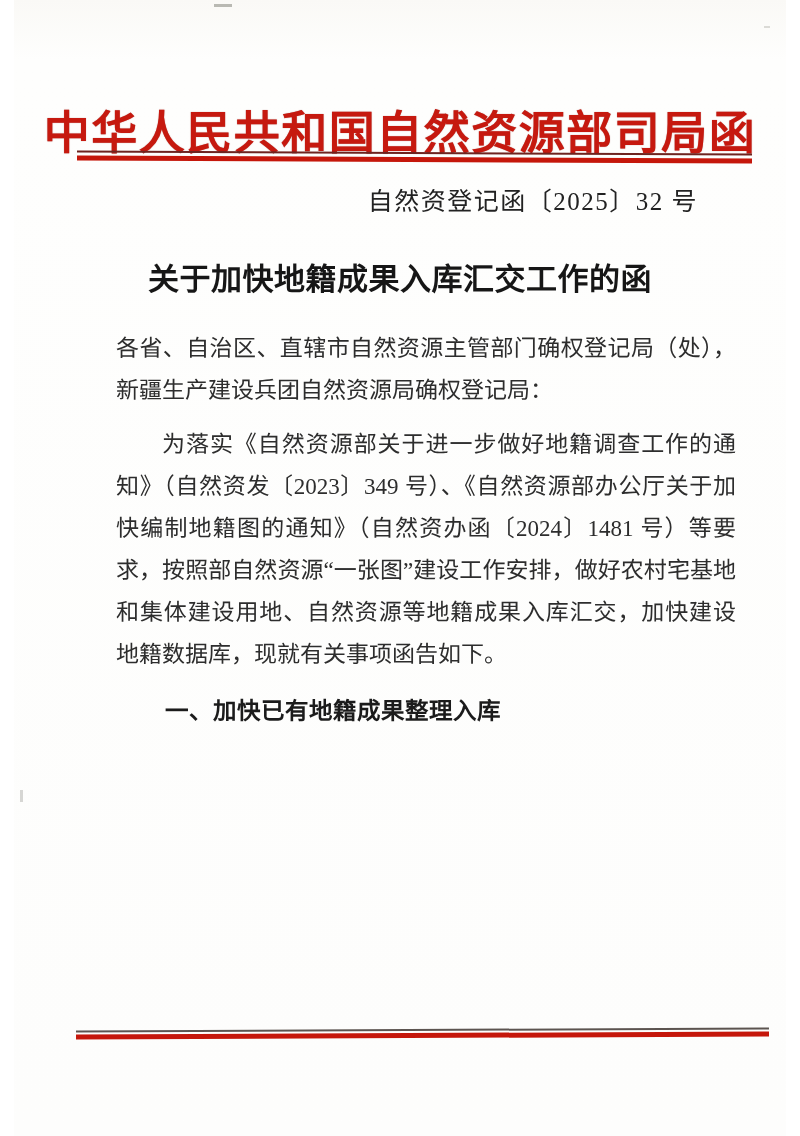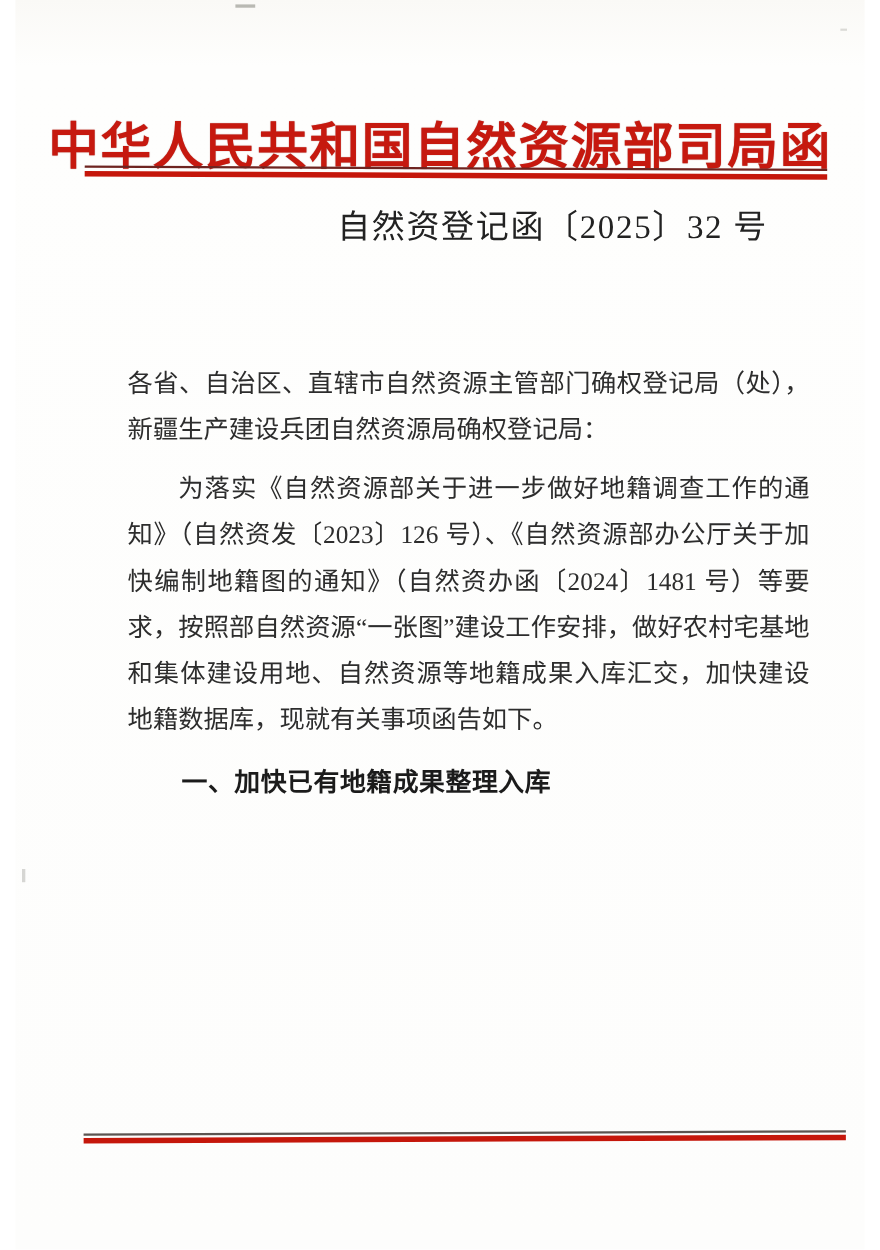--- a/index.html
+++ b/index.html
@@ -47,21 +47,21 @@
   }
   .letterhead-rule .rule-thick {
     height: 5px;
     background: #c5170b;
   }
 
   .doc-number {
     position: absolute;
     top: 181px;
     right: 88px;
-    font-size: 30px;
+    font-size: 25px;
     letter-spacing: 1.5px;
     color: #222222;
     white-space: nowrap;
   }
 
   
   .doc-title {
     position: absolute;
     top: 254px;
     left: 0;
@@ -142,24 +142,25 @@
 
   <div class="letterhead-title">中华人民共和国自然资源部司局函</div>
 
   <div class="letterhead-rule">
     <div class="rule-thin"></div>
     <div class="rule-thick"></div>
   </div>
 
   <div class="doc-number">自然资登记函〔2025〕32 号</div>
 
+  <div class="doc-title">关于加快地籍成果入库汇交工作的函</div>
 
   <div class="doc-body">
     <p class="salutation">各省、自治区、直辖市自然资源主管部门确权登记局（处），新疆生产建设兵团自然资源局确权登记局：</p>
-    <p>为落实《自然资源部关于进一步做好地籍调查工作的通知》（自然资发〔2023〕126 号）、《自然资源部办公厅关于加快编制地籍图的通知》（自然资办函〔2024〕1481 号）等要求，按照部自然资源“一张图”建设工作安排，做好农村宅基地和集体建设用地、自然资源等地籍成果入库汇交，加快建设地籍数据库，现就有关事项函告如下。</p>
+    <p>为落实《自然资源部关于进一步做好地籍调查工作的通知》（自然资发〔2023〕349 号）、《自然资源部办公厅关于加快编制地籍图的通知》（自然资办函〔2024〕1481 号）等要求，按照部自然资源“一张图”建设工作安排，做好农村宅基地和集体建设用地、自然资源等地籍成果入库汇交，加快建设地籍数据库，现就有关事项函告如下。</p>
     <div class="section-heading">一、加快已有地籍成果整理入库</div>
   </div>
 
   <div class="footer-rule">
     <div class="rule-thin"></div>
     <div class="rule-thick"></div>
   </div>
 
 </div>
 

